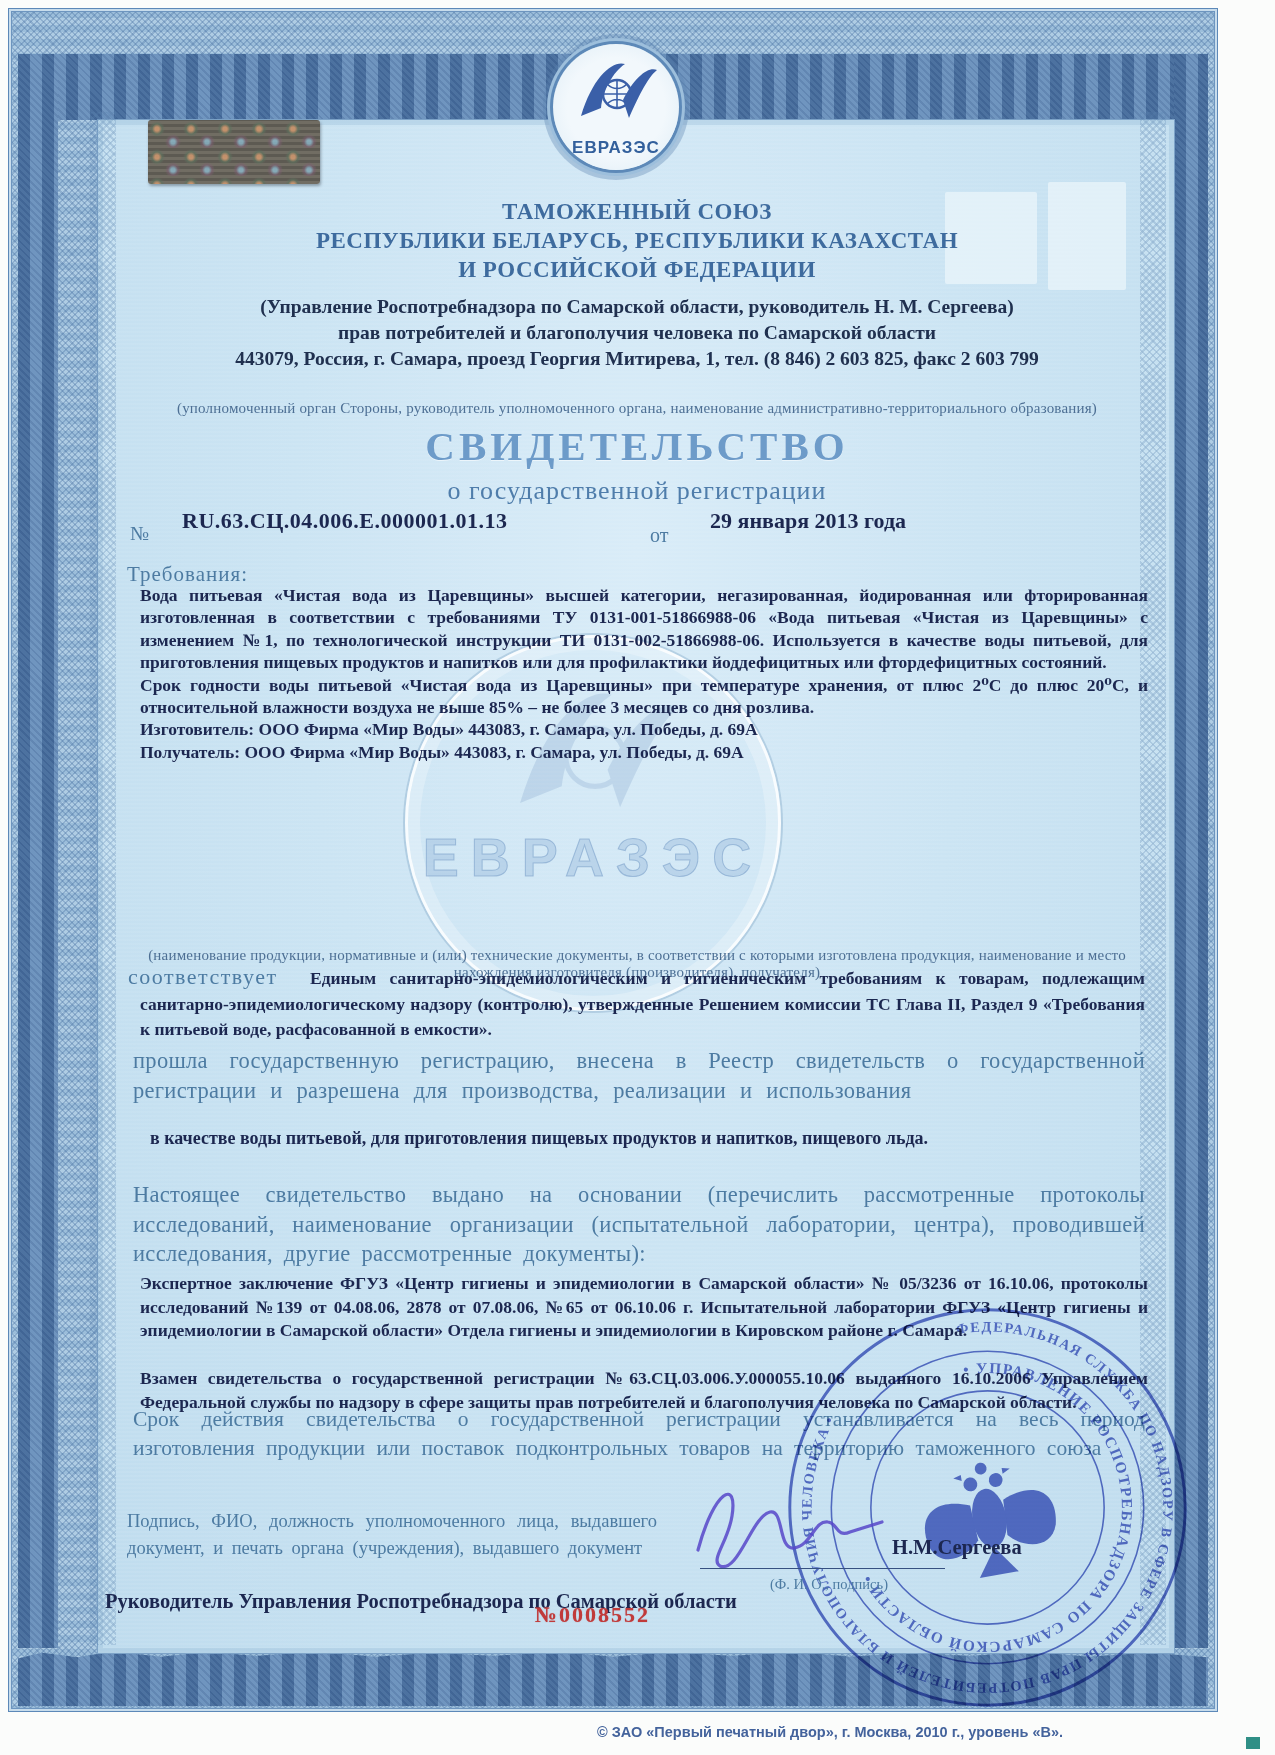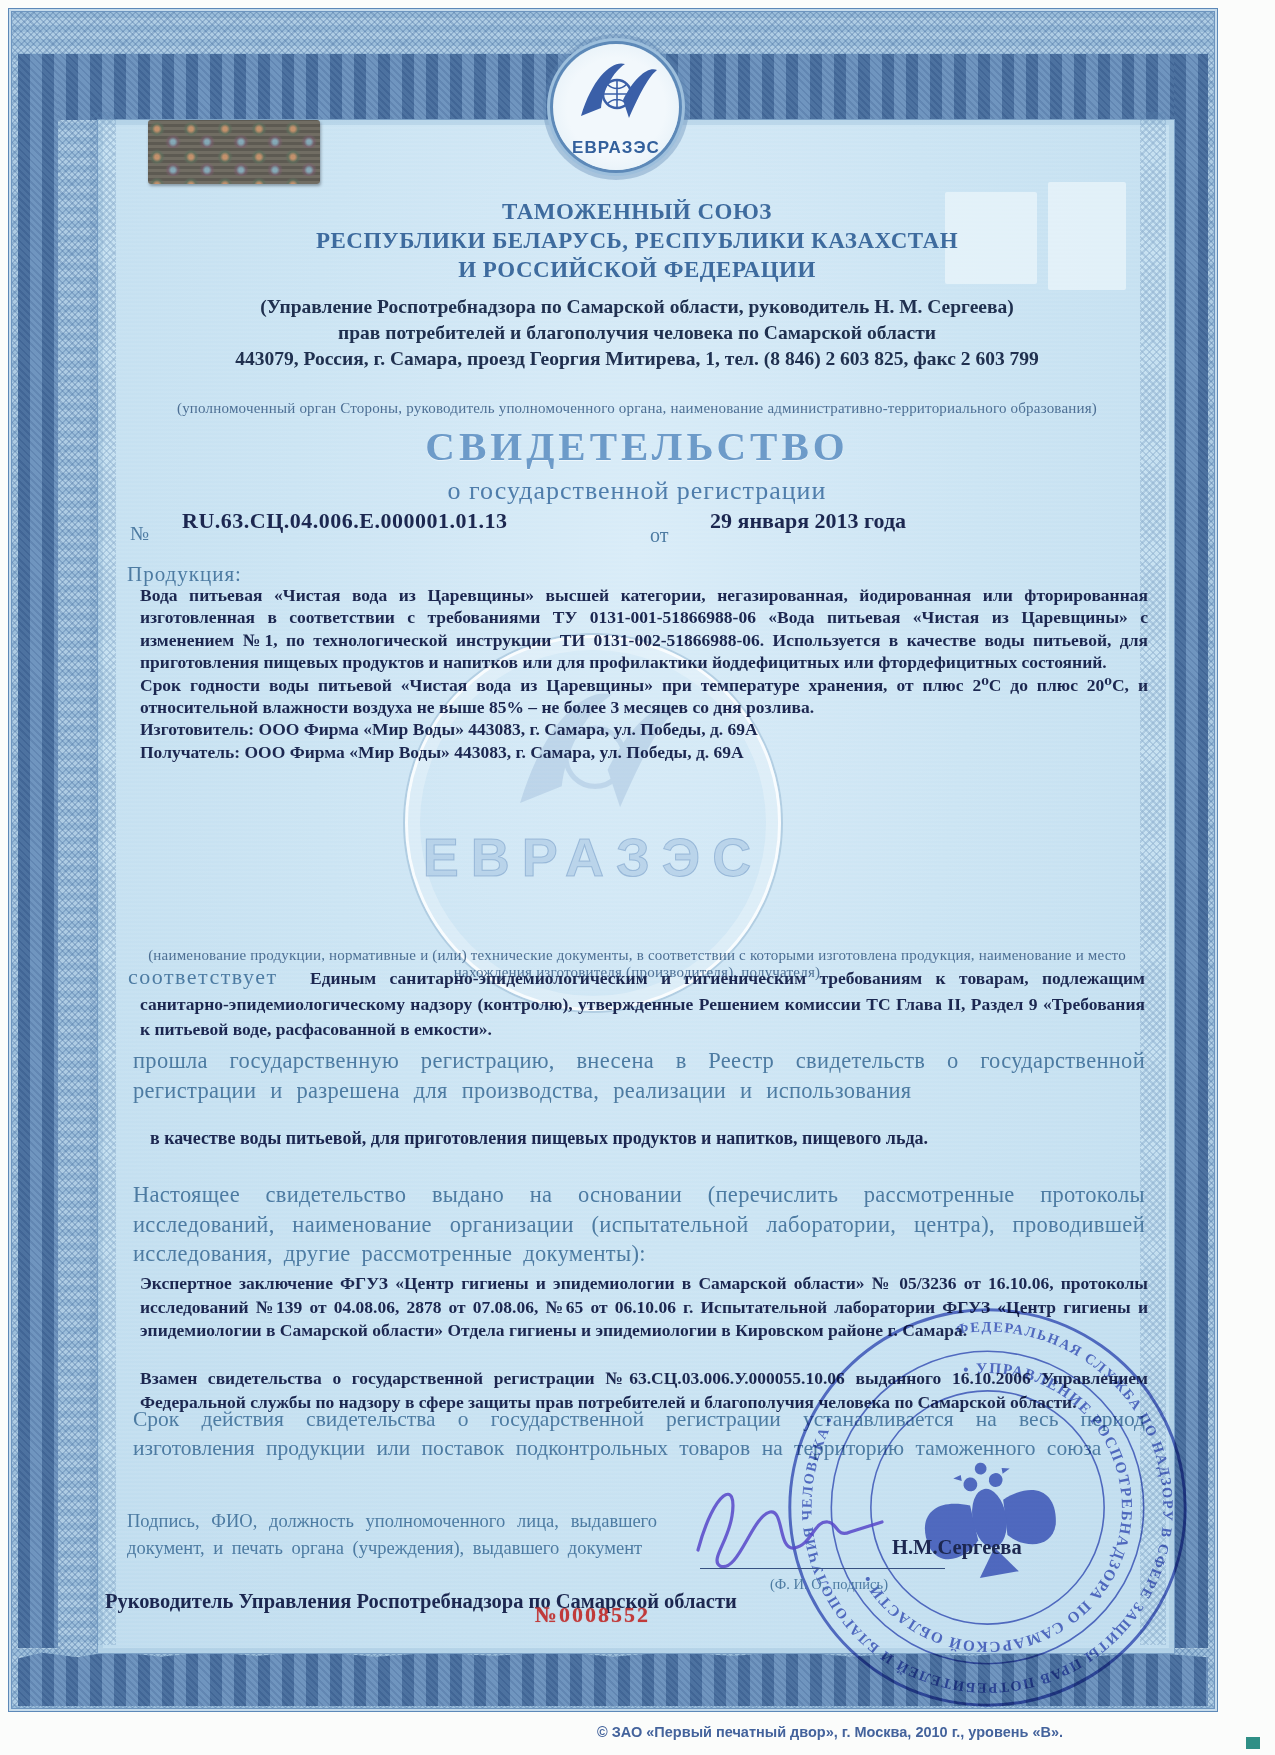--- a/index.html
+++ b/index.html
@@ -137,21 +137,21 @@
   <div class="abs small-cap center" style="left:137px;top:400px;width:1000px;">(уполномоченный орган Стороны, руководитель уполномоченного органа, наименование административно-территориального образования)</div>
 
   <div class="abs title-main center">СВИДЕТЕЛЬСТВО</div>
   <div class="abs title-sub center">о государственной регистрации</div>
 
   <div class="abs preprint" style="left:130px;top:522px;font-size:20px;">№</div>
   <div class="abs ink" style="left:182px;top:508px;font-size:22px;letter-spacing:.5px;">RU.63.СЦ.04.006.Е.000001.01.13</div>
   <div class="abs preprint" style="left:650px;top:524px;font-size:20px;">от</div>
   <div class="abs ink" style="left:710px;top:508px;font-size:22px;">29 января  2013 года</div>
 
-  <div class="abs preprint" style="left:127px;top:562px;font-size:21px;letter-spacing:1px;">Продукция:</div>
+  <div class="abs preprint" style="left:127px;top:562px;font-size:21px;letter-spacing:1px;">Требования:</div>
   <div class="abs ink body-ink just" style="left:140px;top:584px;width:1008px;">
     <p style="margin:0;">Вода питьевая «Чистая вода из Царевщины»  высшей категории,  негазированная, йодированная или фторированная  изготовленная в соответствии с требованиями ТУ 0131-001-51866988-06 «Вода питьевая «Чистая из Царевщины»  с изменением  №1, по технологической инструкции ТИ 0131-002-51866988-06.  Используется в качестве  воды питьевой, для приготовления пищевых продуктов и напитков  или для профилактики йоддефицитных  или  фтордефицитных  состояний.</p>
     <p style="margin:0;">Срок годности воды питьевой «Чистая вода  из Царевщины» при температуре хранения, от плюс 2⁰С до плюс 20⁰С, и относительной влажности воздуха не выше 85% –  не более 3  месяцев со дня розлива.</p>
     <p style="margin:0;">Изготовитель:  ООО Фирма «Мир Воды» 443083, г. Самара, ул. Победы, д. 69А</p>
     <p style="margin:0;">Получатель: ООО Фирма «Мир Воды» 443083, г. Самара, ул. Победы, д. 69А</p>
   </div>
   <div class="abs small-cap center" style="left:122px;top:947px;width:1030px;">(наименование продукции, нормативные и (или) технические документы, в соответствии с которыми изготовлена продукция, наименование и место нахождения изготовителя (производителя), получателя)</div>
 
   <div class="abs preprint" style="left:128px;top:964px;font-size:22px;letter-spacing:1.5px;">соответствует</div>
   <div class="abs ink body-ink just" style="left:140px;top:966px;width:1005px;text-indent:170px;line-height:25.5px;">Единым санитарно-эпидемиологическим и гигиеническим требованиям к товарам, подлежащим санитарно-эпидемиологическому надзору (контролю), утвержденные Решением комиссии ТС Глава II, Раздел 9 «Требования к питьевой воде, расфасованной в емкости».</div>

